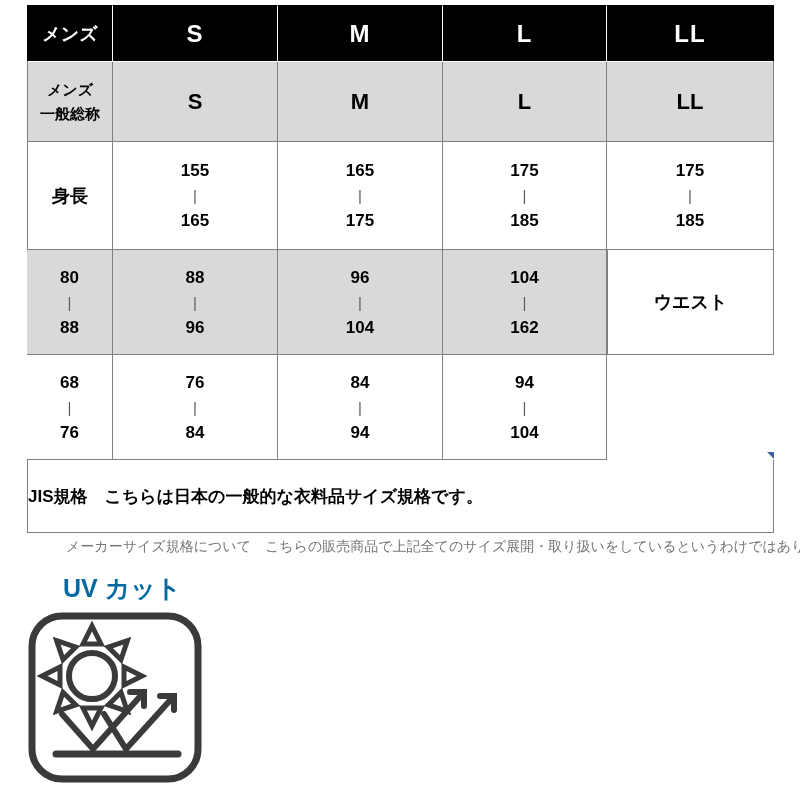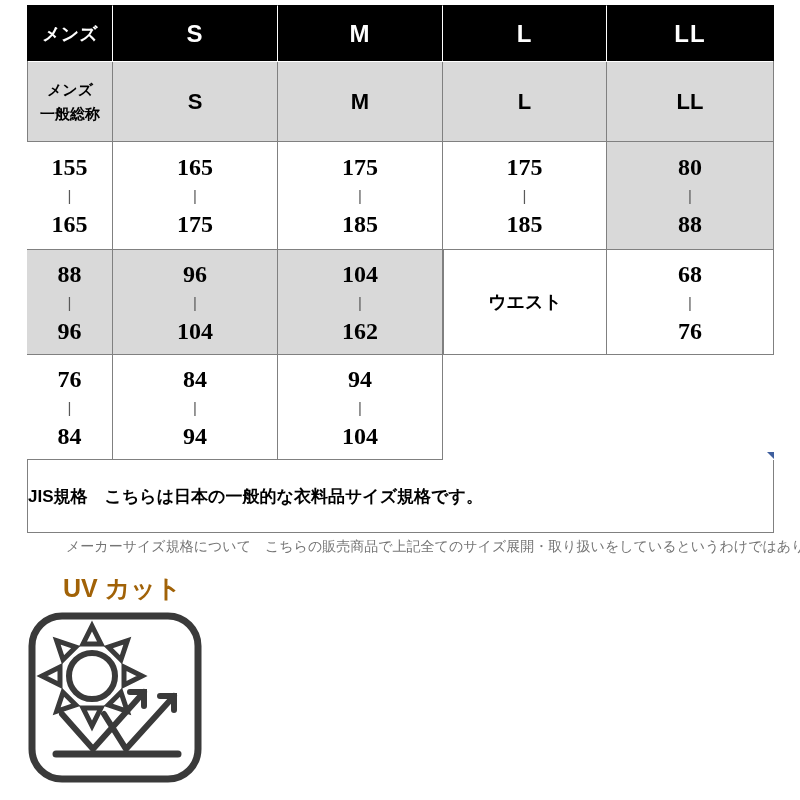--- a/index.html
+++ b/index.html
@@ -42,21 +42,21 @@
     font-weight: bold;
   }
   .hdr-first { border-left: 1px solid #000; font-size: 18px; }
   .hdr-last  { border-right: 1px solid #000; }
   .hdr-size  { font-size: 24px; letter-spacing: 1px; }
 
   .label-cell { font-weight: bold; font-size: 18px; }
   .label2 { font-weight: bold; font-size: 15px; line-height: 1.55; }
   .general-val { font-weight: bold; font-size: 22px; }
 
-  .num { font-weight: bold; font-size: 24px; line-height: 1; font-family: Liberation Serif, serif; }
+  .num { font-weight: bold; font-size: 17px; line-height: 1; }
   .sep { color: #595959; font-size: 15px; line-height: 1; margin: 9px 0; }
 
   .jis {
     grid-column: 1 / -1;
     background: #fff;
     border-left: 1px solid var(--border, #808080);
     border-right: 1px solid var(--border, #808080);
     border-bottom: 1px solid var(--border, #808080);
     align-items: flex-start;
     justify-content: center;
@@ -80,21 +80,21 @@
     color: var(--note_text, #757575);
     font-size: 14px;
     white-space: nowrap;
   }
 
   .uv-title {
     position: absolute;
     left: 63px; top: 572px;
     font-size: 25px;
     font-weight: bold;
-    color: #a16207;
+    color: #0369a1;
   }
   .uv-icon {
     position: absolute;
     left: 28px; top: 612px;
     width: 174px; height: 171px;
   }
 </style>
 </head>
 <body>
 
@@ -110,20 +110,21 @@
 
     <div class="cell gray col-first label2">
       <span>メンズ</span>
       <span>一般総称</span>
     </div>
     <div class="cell gray general-val">S</div>
     <div class="cell gray general-val">M</div>
     <div class="cell gray general-val">L</div>
     <div class="cell gray general-val">LL</div>
 
+    <div class="cell col-first label-cell">身長</div>
     <div class="cell">
       <span class="num">155</span>
       <span class="sep">|</span>
       <span class="num">165</span>
     </div>
     <div class="cell">
       <span class="num">165</span>
       <span class="sep">|</span>
       <span class="num">175</span>
     </div>

